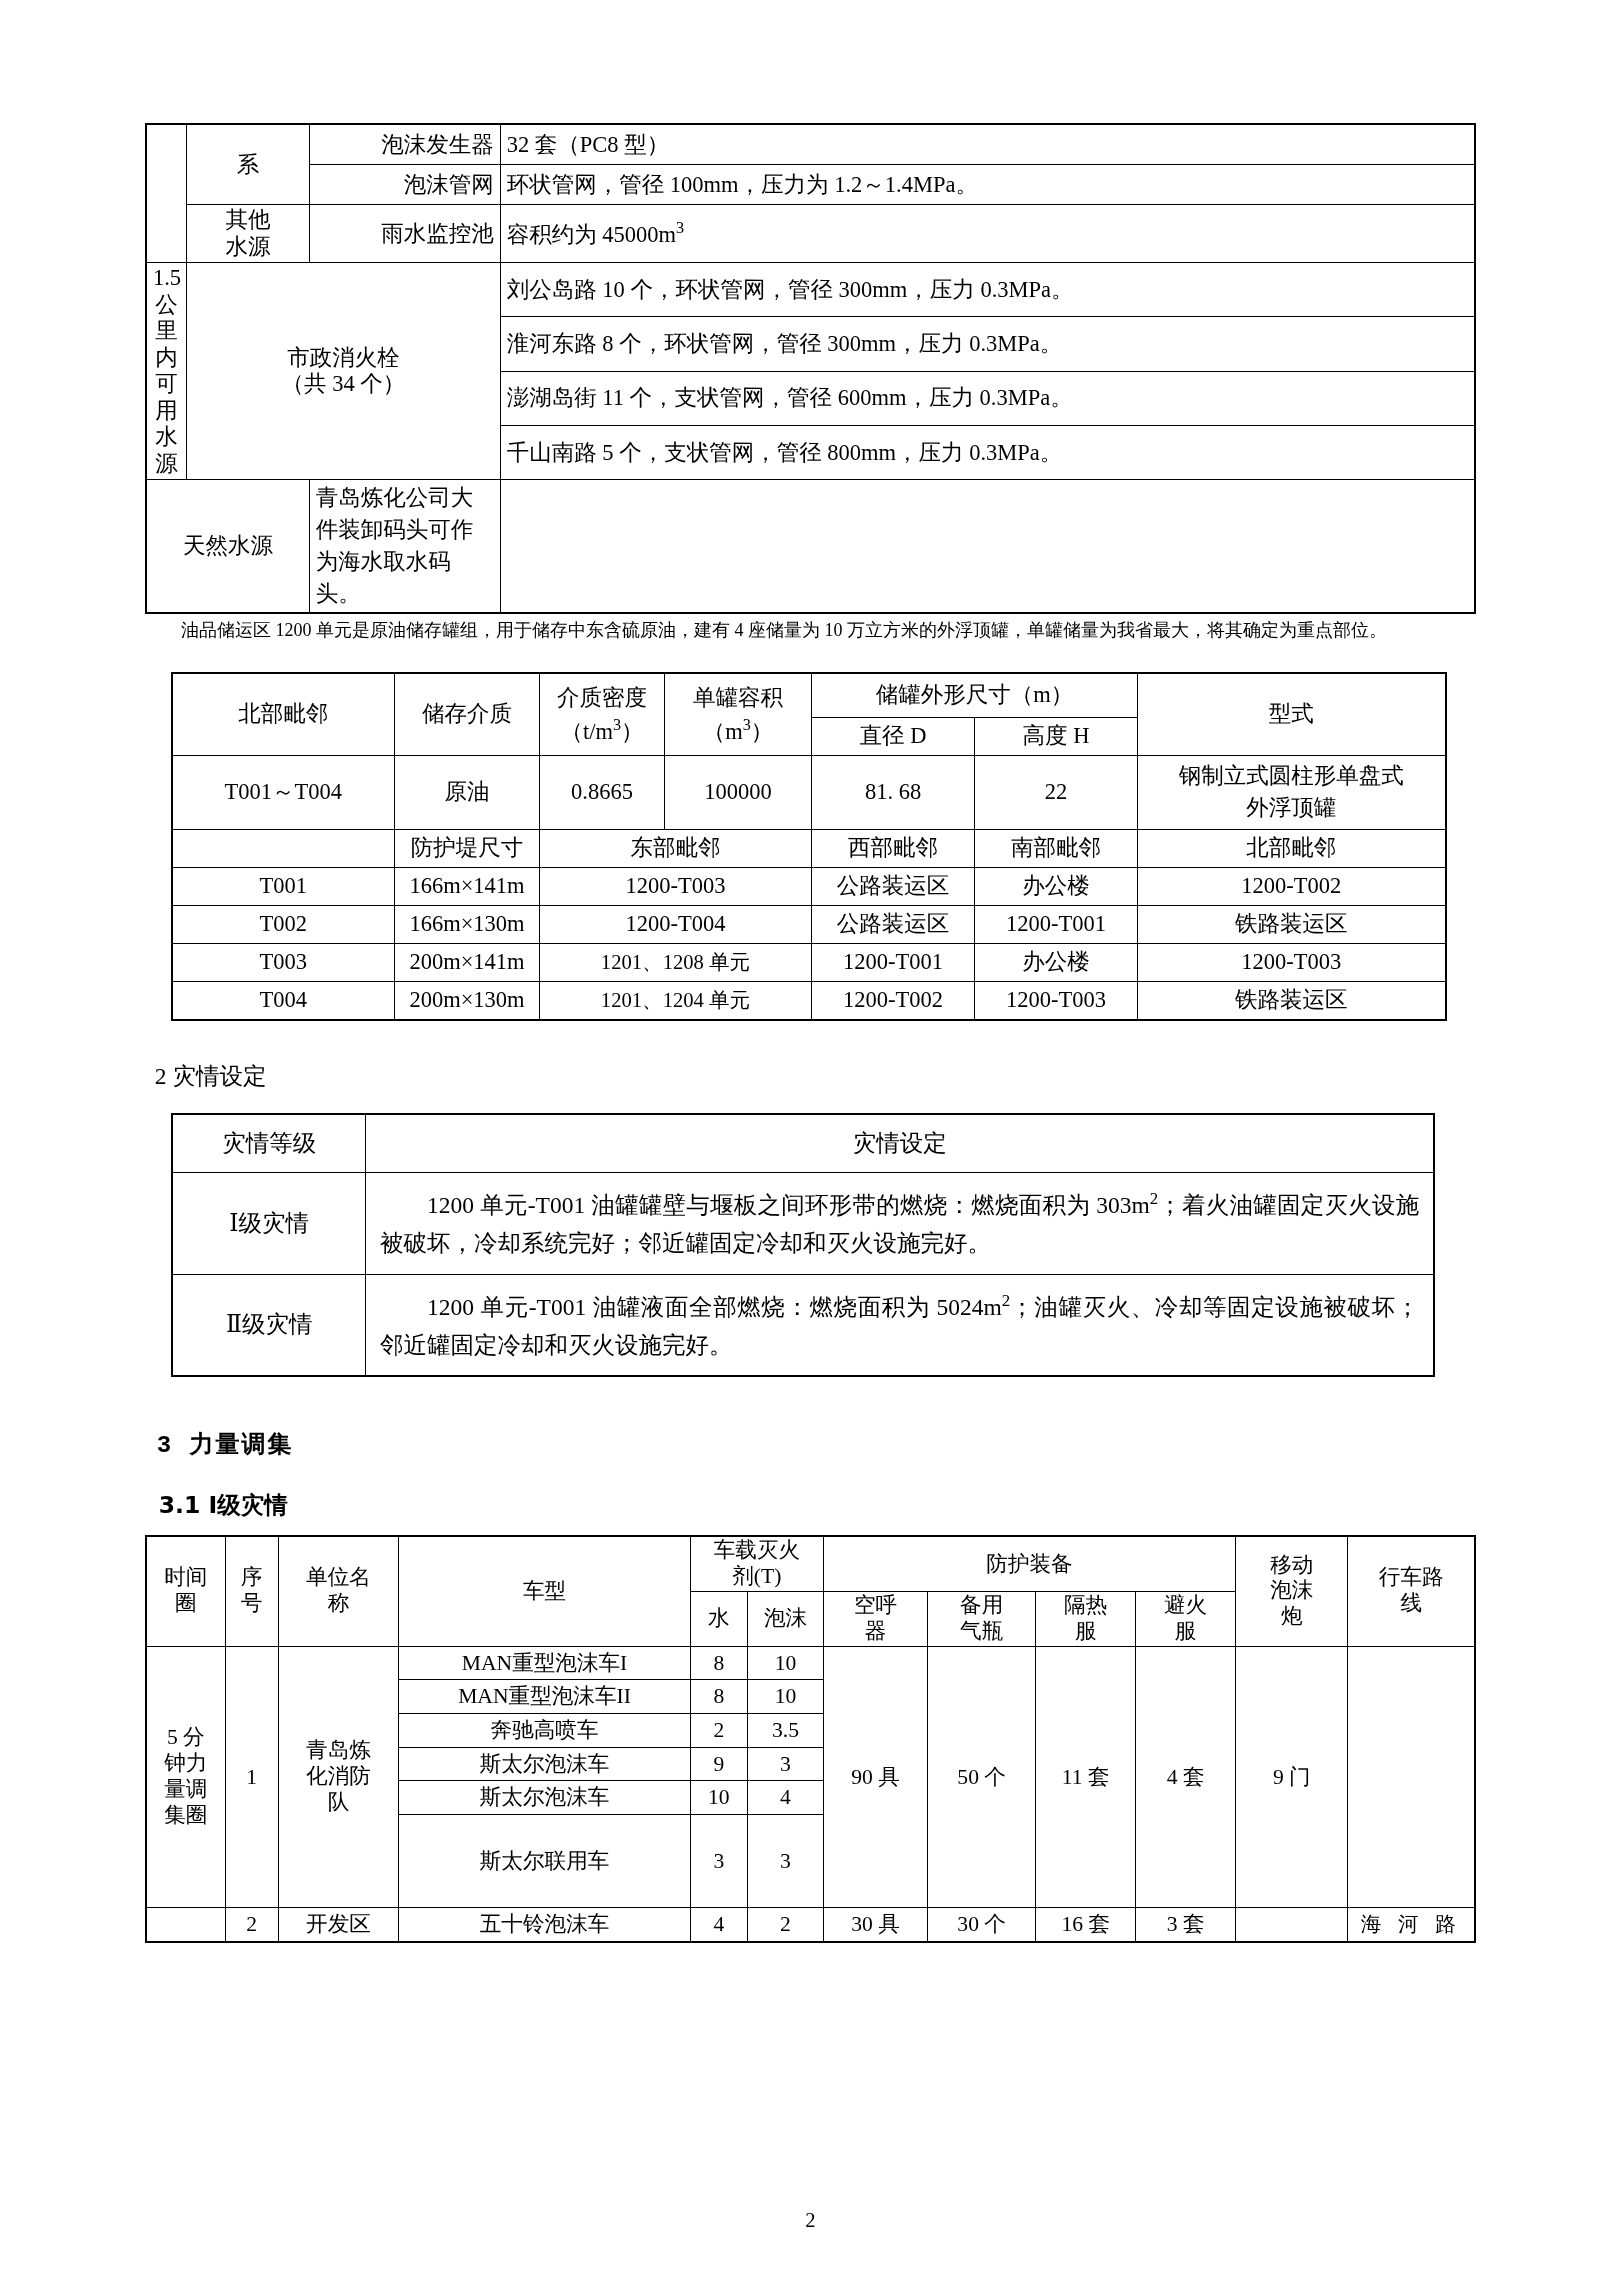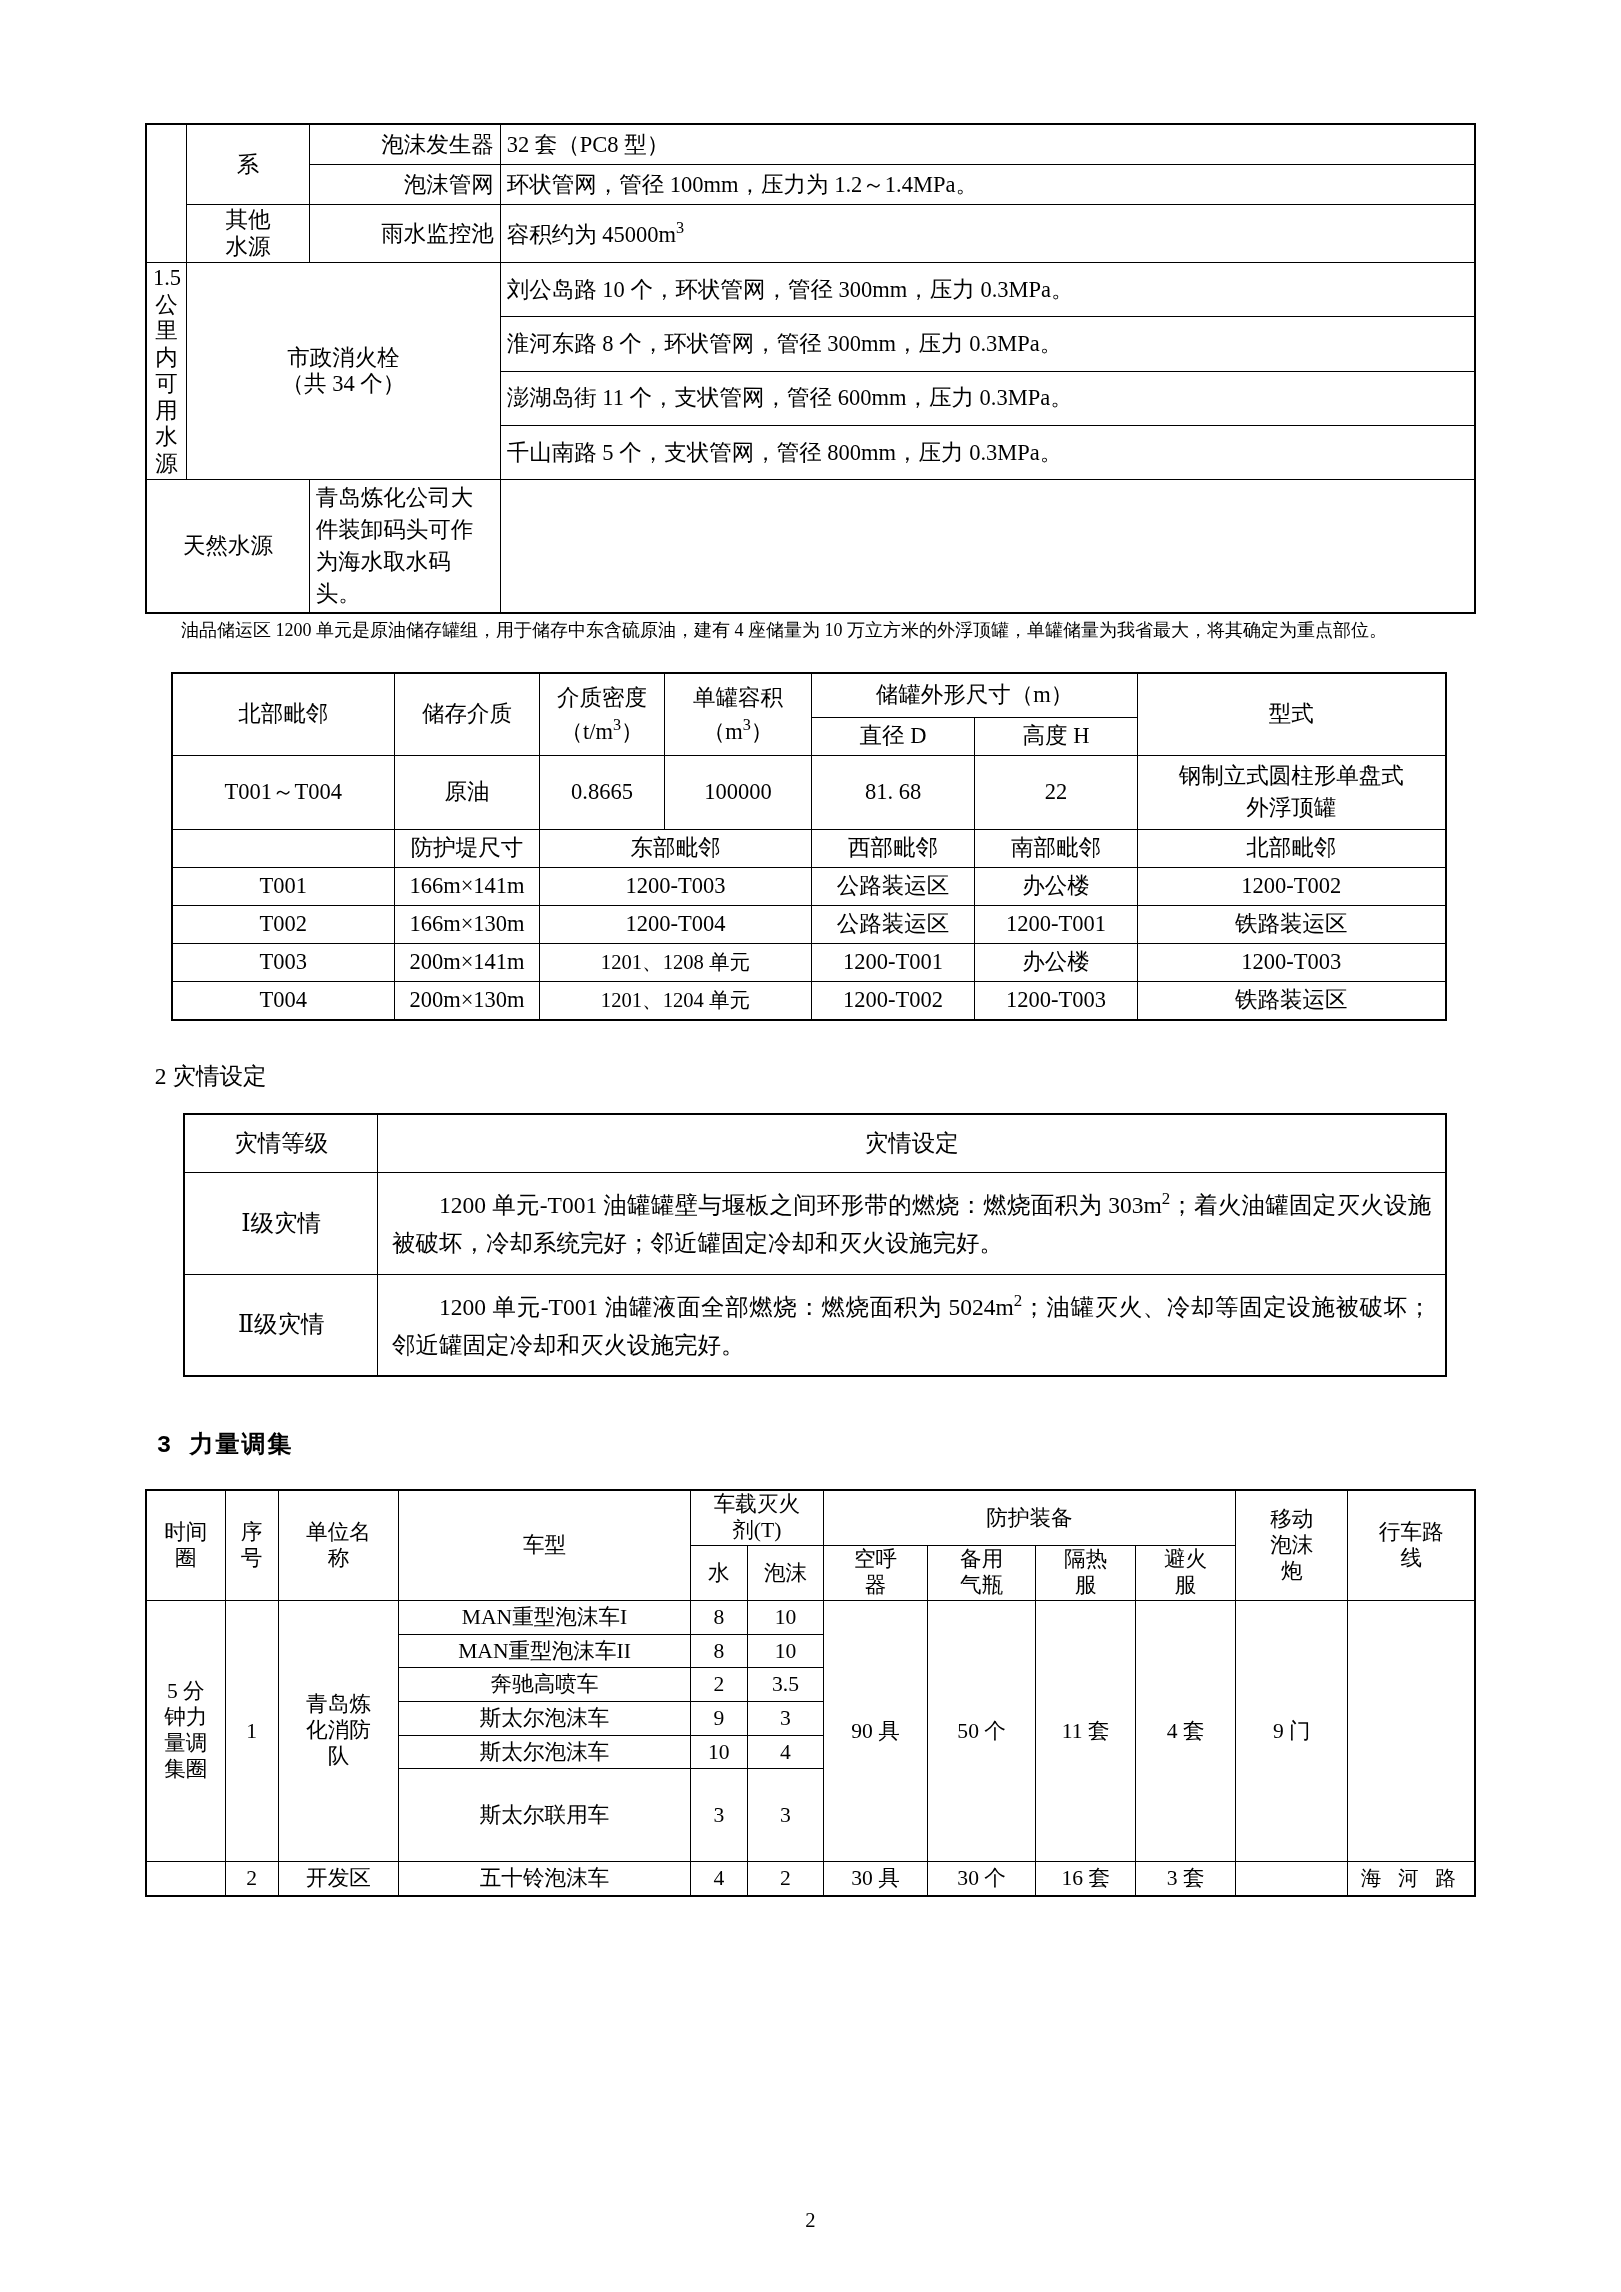--- a/index.html
+++ b/index.html
@@ -77,21 +77,21 @@
 
   
   .sec2 {
     font-size: 23.5px;
     margin: 39px 0 21.6px 9.8px;
   }
 
   
   .t-dis {
     width: 1264px;
-    margin: 0 auto 0 38px;
+    margin: 0 auto 0 26px;
     font-size: 23.5px;
     border: 2.5px solid #000;
   }
   .t-dis td { padding: 11.8px 13.7px; }
   .t-dis .lvl { width: 165px; text-align: center; }
   .t-dis .body { text-align: justify; line-height: 1.62; text-indent: 2em; }
 
   
   .h2big {
     font-family: Liberation Mono, monospace;
@@ -273,20 +273,21 @@
       <td class="body"><span>1200 单元-T001 油罐罐壁与堰板之间环形带的燃烧：燃烧面积为 303m</span><span class="sub">2</span><span>；着火油罐固定灭火设施被破坏，冷却系统完好；邻近罐固定冷却和灭火设施完好。</span></td>
     </tr>
     <tr>
       <td class="lvl">Ⅱ级灾情</td>
       <td class="body"><span>1200 单元-T001 油罐液面全部燃烧：燃烧面积为 5024m</span><span class="sub">2</span><span>；油罐灭火、冷却等固定设施被破坏；邻近罐固定冷却和灭火设施完好。</span></td>
     </tr>
   </tbody>
     </table>
 
   <div class="h2big">3  力量调集</div>
+  <div class="h31">3.1  Ⅰ级灾情</div>
 
   <table class="t-force">
     <colgroup>
       <col style="width:76px">
       <col style="width:51px">
       <col style="width:116px">
       <col style="width:280px">
       <col style="width:55px">
       <col style="width:73px">
       <col style="width:100px">

